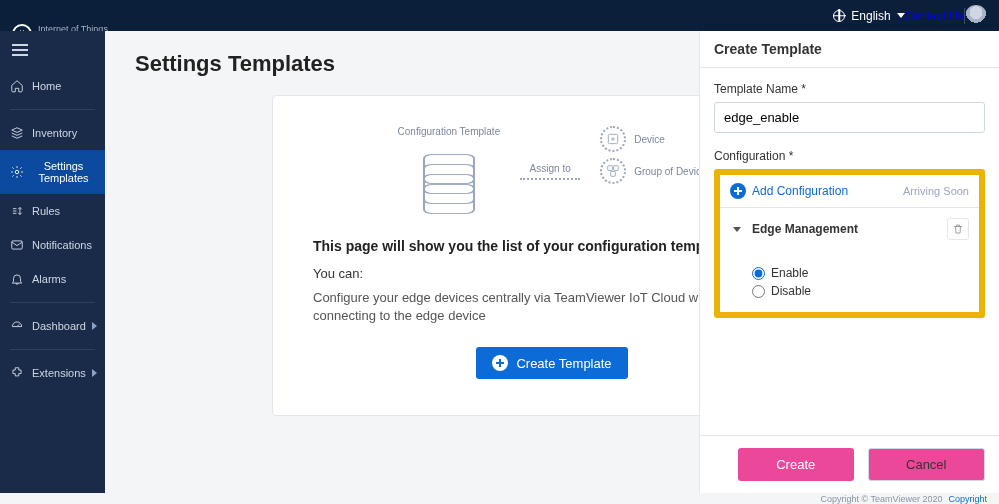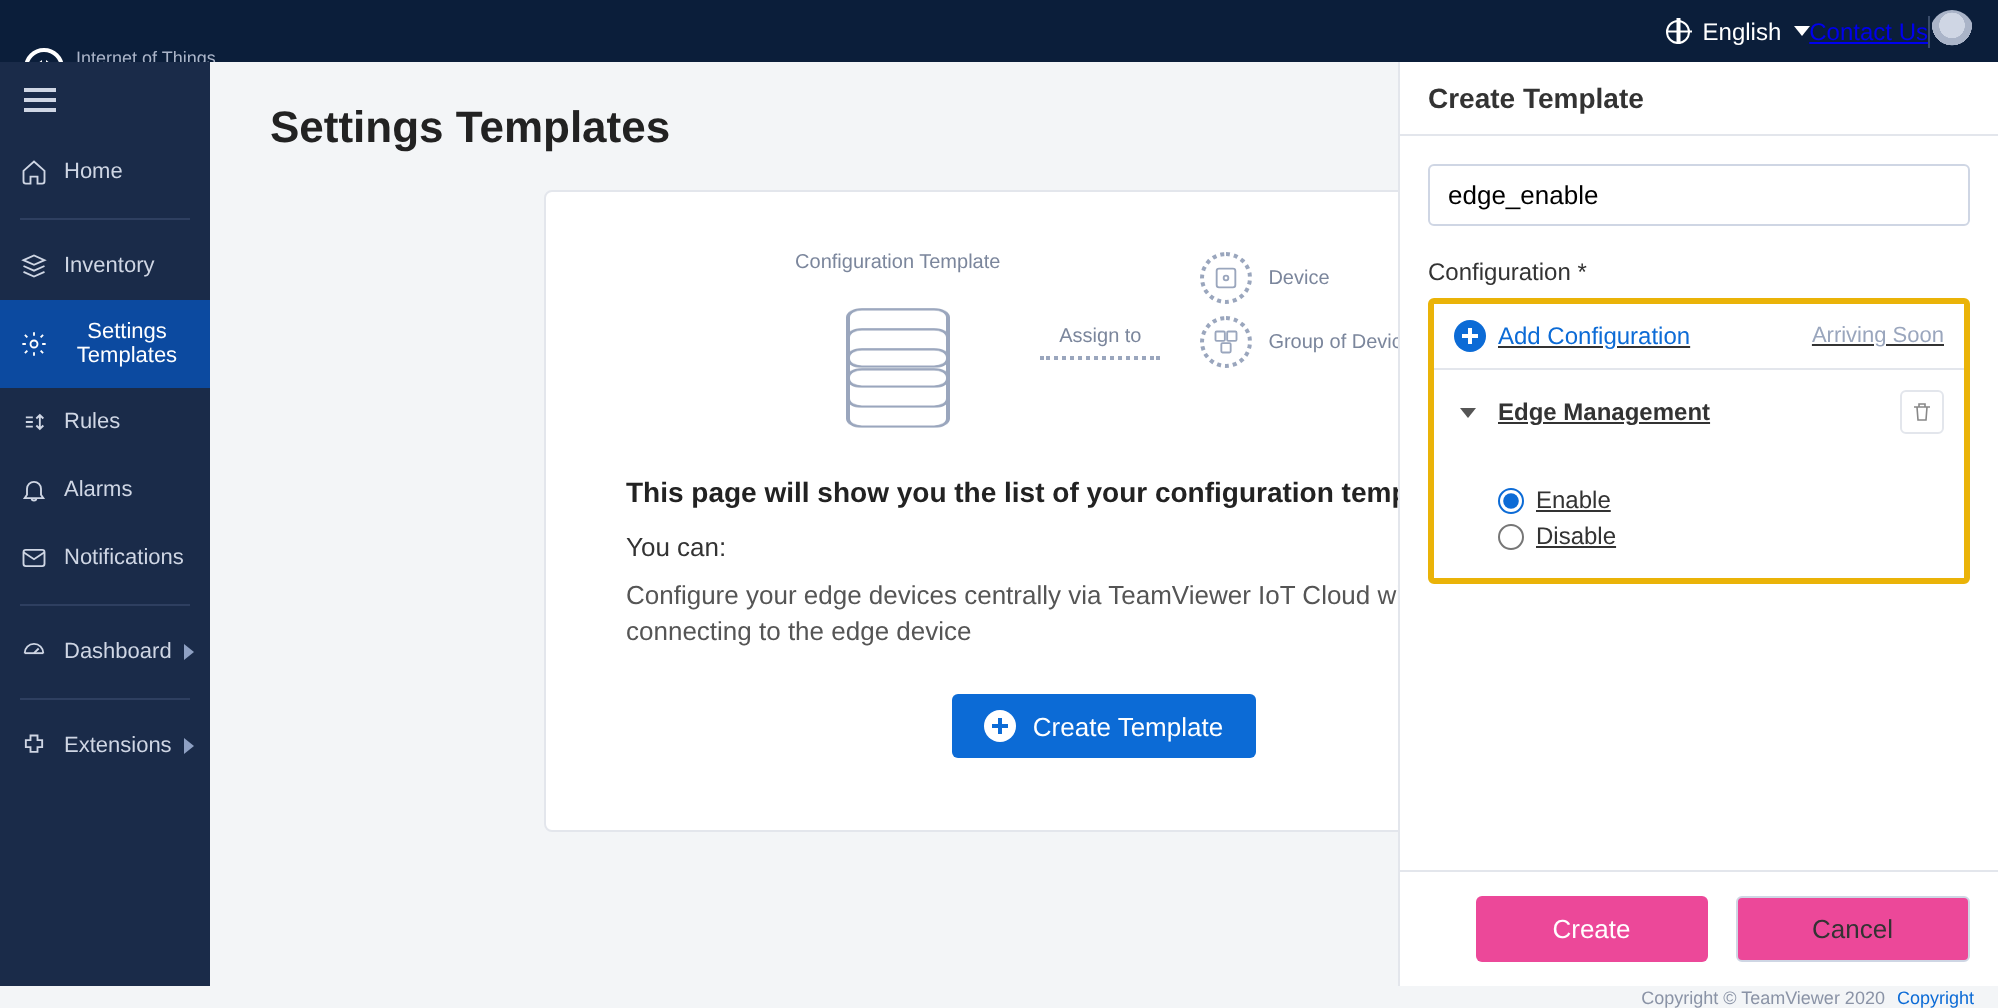--- a/index.html
+++ b/index.html
@@ -251,23 +251,22 @@
 }
 .text-input {
   width: 100%;
   padding: 7px 9px;
   border: 1px solid #cfd6e4;
   border-radius: 3px;
   font-size: 13px;
   margin-bottom: 16px;
 }
 .config-box {
-  border: 3px solid #eab308;
+  border: 6px solid #eab308;
   border-radius: 3px;
-  text-decoration: underline;
 }
 .config-add {
   display: flex;
   align-items: center;
   justify-content: space-between;
   padding: 8px 10px;
   border-bottom: 1px solid #e3e6ec;
   font-size: 12px;
 }
 .add-config-left {
@@ -432,33 +431,33 @@
       <span class="nav-icon">
         <svg viewBox="0 0 24 24">
             <path d="M5 8h6m-6 4h6m-6 4h6M17 6v12m-3-9l3-3 3 3m-6 6l3 3 3-3"></path>
           </svg>
       </span>
       <span>Rules</span>
     </li>
     <li class="nav-item">
       <span class="nav-icon">
         <svg viewBox="0 0 24 24">
-            <path d="M6 16V11a6 6 0 1 1 12 0v5l2 3H4l2-3zm4 3a2 2 0 0 0 4 0"></path>
-          </svg>
-      </span>
-      <span>Alarms</span>
-    </li>
-    <li class="nav-item">
-      <span class="nav-icon">
-        <svg viewBox="0 0 24 24">
             <rect x="3" y="5" width="18" height="14" rx="2"></rect>
             <path d="M3 7l9 6 9-6"></path>
           </svg>
       </span>
       <span>Notifications</span>
+    </li>
+    <li class="nav-item">
+      <span class="nav-icon">
+        <svg viewBox="0 0 24 24">
+            <path d="M6 16V11a6 6 0 1 1 12 0v5l2 3H4l2-3zm4 3a2 2 0 0 0 4 0"></path>
+          </svg>
+      </span>
+      <span>Alarms</span>
     </li>
     <li class="nav-sep"></li>
     <li class="nav-item">
       <span class="nav-icon">
         <svg viewBox="0 0 24 24">
             <path d="M4 13a8 8 0 1 1 16 0M12 13l4-4"></path>
             <path d="M4 13h16"></path>
           </svg>
       </span>
       <span>Dashboard</span>
@@ -528,20 +527,21 @@
         <span>Create Template</span>
       </button>
     </div>
   </div>
 </div>
 
 <div class="drawer">
   <div class="drawer-header">Create Template</div>
 
   <div class="drawer-body">
+    <div class="field-label">Template Name *</div>
     <input type="text" class="text-input" value="edge_enable" style="">
 
     <div class="field-label">Configuration *</div>
 
     <div class="config-box">
       <div class="config-add">
         <div class="add-config-left">
           <span class="add-plus"></span>
           <span>Add Configuration</span>
         </div>

